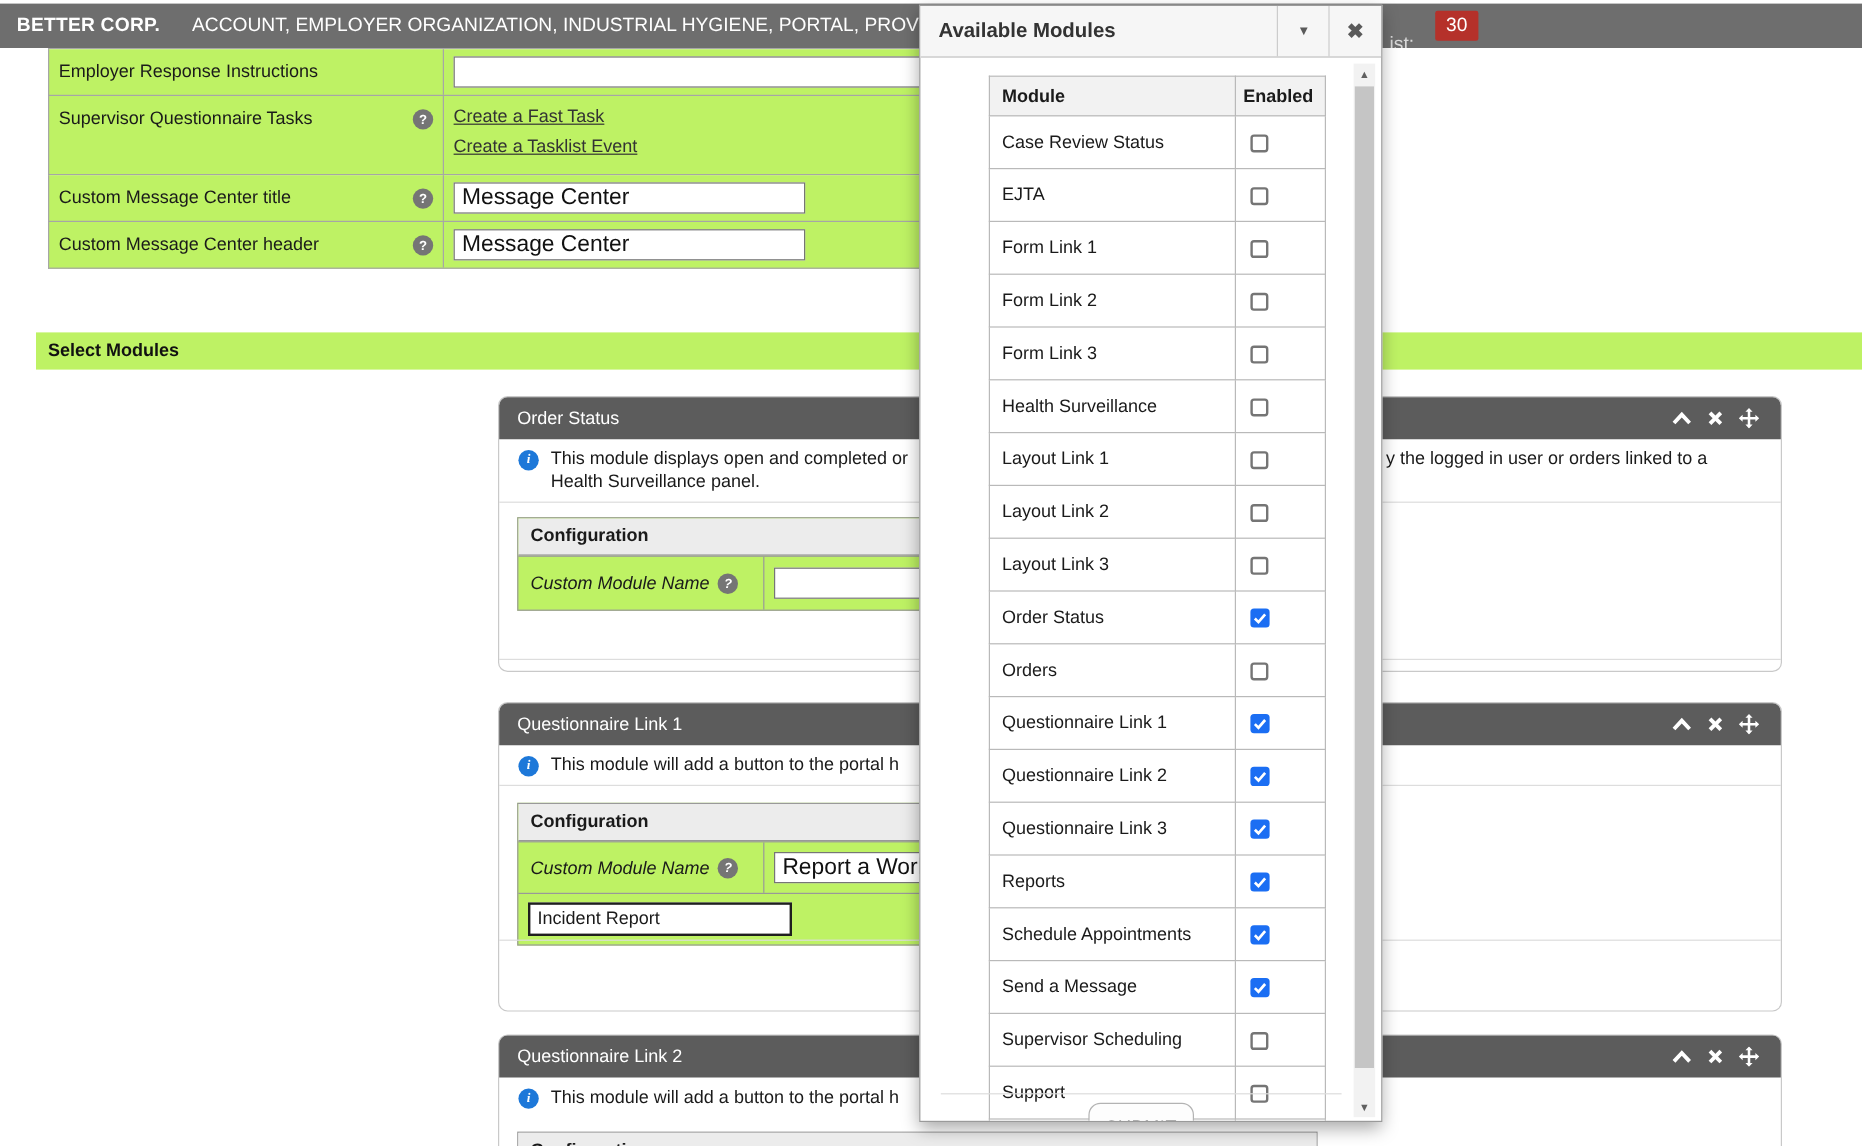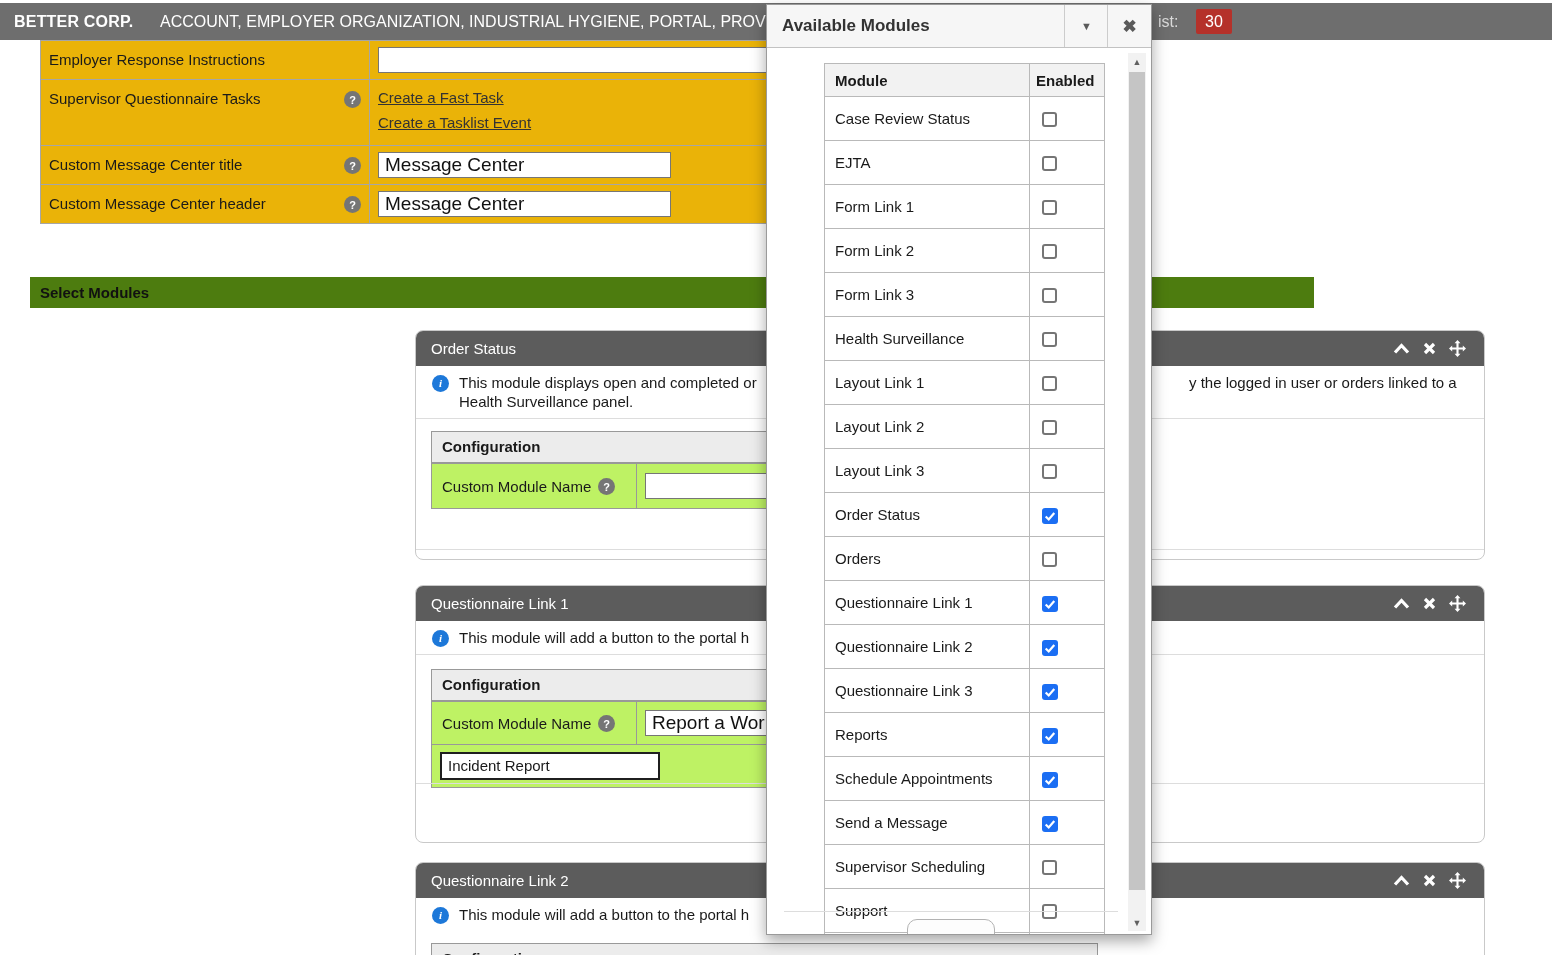--- a/index.html
+++ b/index.html
@@ -3,57 +3,57 @@
 <meta charset="utf-8">
 <style>
   html,body{margin:0;padding:0;background:#fff;}
   .root{position:relative;width:1552px;height:955px;overflow:hidden;
         font-family:"Liberation Sans",sans-serif;color:#1a1a1a;background:#fff;}
 
   
   .topbar{position:absolute;left:0;top:3px;width:1552px;height:37px;background:#6e6e6e;overflow:hidden;}
   .topbar .brand{position:absolute;left:14px;top:0;line-height:37px;color:#fff;font-size:16px;font-weight:600;letter-spacing:.2px;white-space:nowrap;}
   .topbar .nav{position:absolute;left:160px;top:0;line-height:37px;color:#fff;font-size:16px;white-space:nowrap;}
-  .topbar .frag{position:absolute;left:1158px;top:0;line-height:37px;color:#d9d9d9;font-size:16px;}
+  .topbar .frag{position:absolute;left:1158px;top:16px;line-height:37px;color:#d9d9d9;font-size:16px;}
   .topbar .badge{position:absolute;left:1196px;top:6px;min-width:24px;padding:0 6px;height:25px;line-height:25px;
                  background:#b5312a;color:#fff;font-size:16px;text-align:center;border-radius:2px;}
 
   
   .ftable{position:absolute;left:40px;top:40px;width:1108px;border-top:1px solid #a6a6a6;}
-  .frow{display:flex;border:1px solid #a6a6a6;border-top:none;background:#eab308;}
+  .frow{display:flex;border:1px solid #a6a6a6;border-top:none;background:#bef264;}
   .fcell-l{width:328px;display:flex;justify-content:space-between;align-items:flex-start;
            padding:10px 8px 10px 8px;box-sizing:border-box;font-size:15px;}
   .fcell-r{flex:1;border-left:1px solid #a6a6a6;padding:6px 8px;box-sizing:border-box;}
   .tinput{font-family:"Liberation Sans",sans-serif;font-size:19px;height:26px;border:1px solid #767676;
           padding:2px 6px;box-sizing:border-box;background:#fff;color:#111;}
   .links a{display:block;color:#333;font-size:15px;text-decoration:underline;margin:3px 0 8px 0;cursor:pointer;}
   .helpq{display:inline-flex;flex:none;width:17px;height:17px;border-radius:50%;background:#757575;color:#fff;
          font-size:11px;font-weight:bold;align-items:center;justify-content:center;margin-top:1px;}
 
   
-  .secbar{position:absolute;left:30px;top:277px;width:1284px;height:31px;background:#4d7c0f;
+  .secbar{position:absolute;left:30px;top:277px;width:1522px;height:31px;background:#bef264;
           line-height:31px;padding-left:10px;box-sizing:border-box;font-size:15px;font-weight:bold;color:#111;}
 
   
   .panel{position:absolute;left:415px;width:1070px;background:#fff;border:1px solid #c9c9c9;border-radius:8px;box-sizing:border-box;}
   .phead{height:35px;background:#5c5c5c;border-radius:7px 7px 0 0;color:#fff;font-size:15px;line-height:35px;
          padding-left:15px;position:relative;}
   .picons{position:absolute;right:18px;top:0;height:35px;display:flex;align-items:center;gap:13px;}
   .picons svg{display:block;}
   .inforow{position:relative;border-bottom:1px solid #ddd;padding:7px 0 7px 43px;font-size:15px;line-height:19px;min-height:34px;box-sizing:border-box;}
   .iinfo{position:absolute;left:16px;top:9px;width:17px;height:17px;border-radius:50%;background:#1d78d9;color:#fff;
          font-size:11px;font-weight:bold;font-family:"Liberation Serif",serif;display:flex;align-items:center;justify-content:center;font-style:italic;}
-  .ifrag{position:absolute;left:745px;top:7px;white-space:nowrap;margin-left:28px;}
+  .ifrag{position:absolute;left:711px;top:7px;white-space:nowrap;margin-left:28px;}
   .cfgbox{position:absolute;left:15px;width:622px;border:1px solid #999;background:#bef264;}
   .cfghead{height:30px;background:#ececec;border-bottom:1px solid #999;font-size:15px;font-weight:bold;
            line-height:30px;padding-left:10px;}
   .cfgrow{display:flex;border-top:1px solid #999;align-items:center;min-height:44px;}
   .cfgrow:first-of-type{border-top:none;}
   .cfglab{width:205px;box-sizing:border-box;padding:8px 8px 8px 10px;font-size:15px;border-right:1px solid #999;
-          display:flex;align-items:center;gap:7px;align-self:stretch;}
+          display:flex;align-items:center;gap:7px;align-self:stretch;font-style:italic;}
   .cfgfield{flex:1;padding:7px 8px;}
   .selbox{display:inline-block;border:2px solid #1f1f1f;height:28px;line-height:24px;box-sizing:border-box;
           padding:0 6px;font-size:15px;width:220px;background:#fff;}
   .phr{position:absolute;left:0;right:0;border-top:1px solid #ddd;}
 
   
   .dialog{position:absolute;left:766px;top:4px;width:386px;height:931px;background:#fff;border:1px solid #9a9a9a;
           box-sizing:border-box;z-index:10;overflow:hidden;box-shadow:0 6px 14px rgba(0,0,0,.35);}
   .dtitle{position:relative;height:42px;background:#f6f6f6;border-bottom:1px solid #c2c2c2;}
   .dtitle .ttl{line-height:42px;padding-left:15px;font-size:17px;font-weight:bold;color:#333;}

